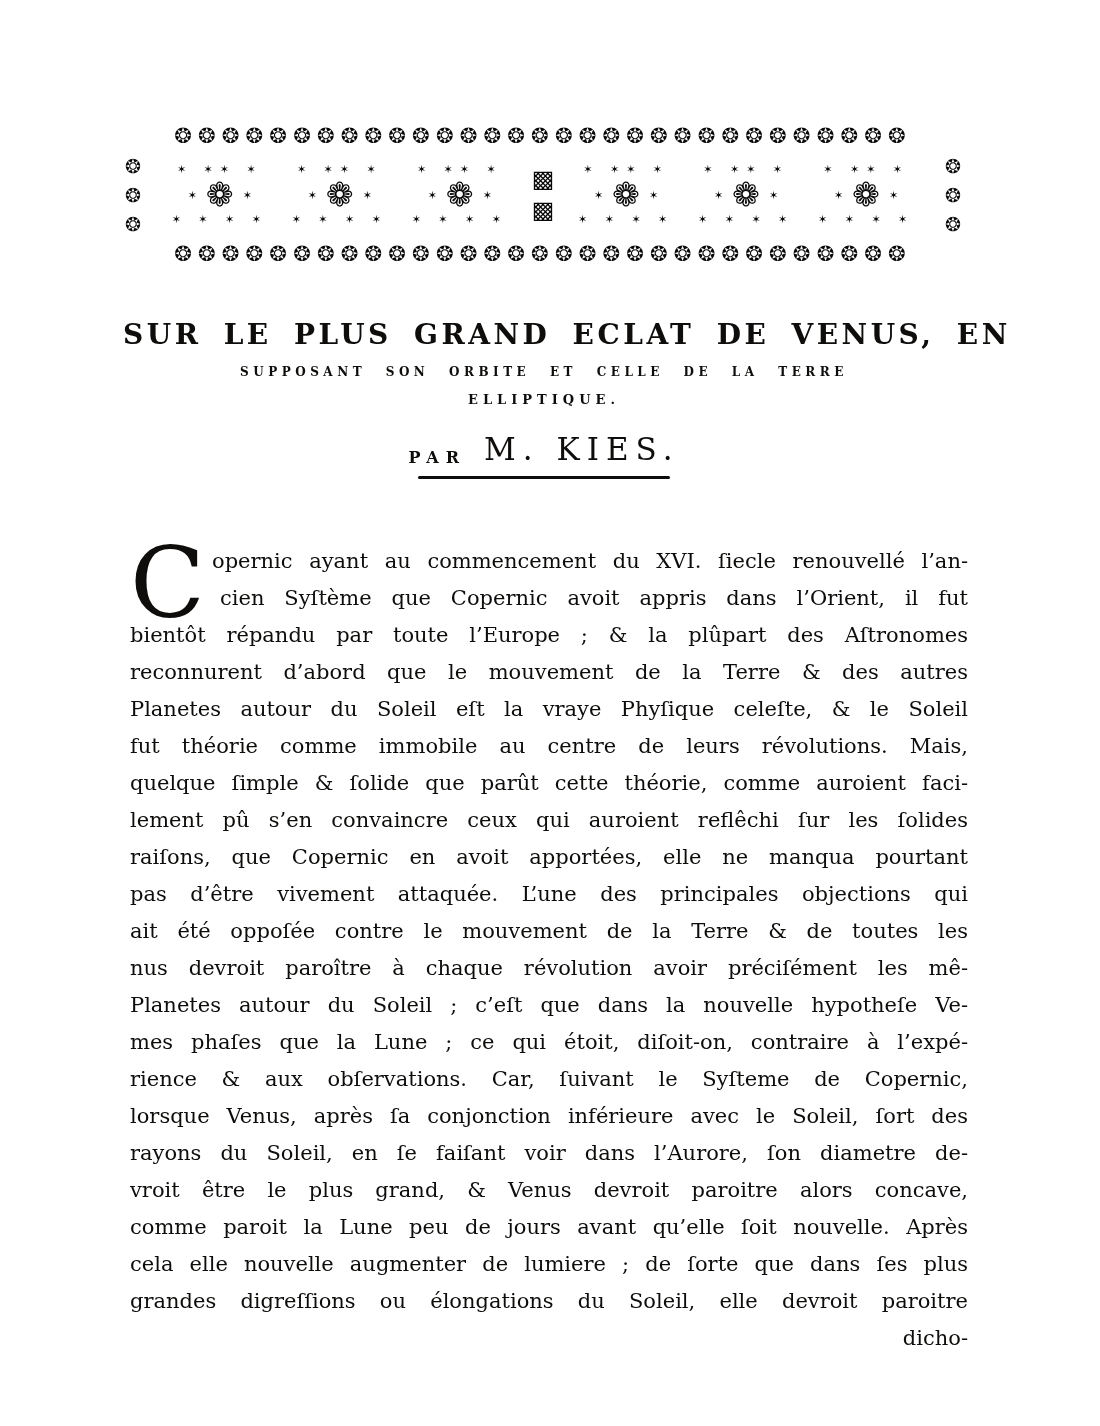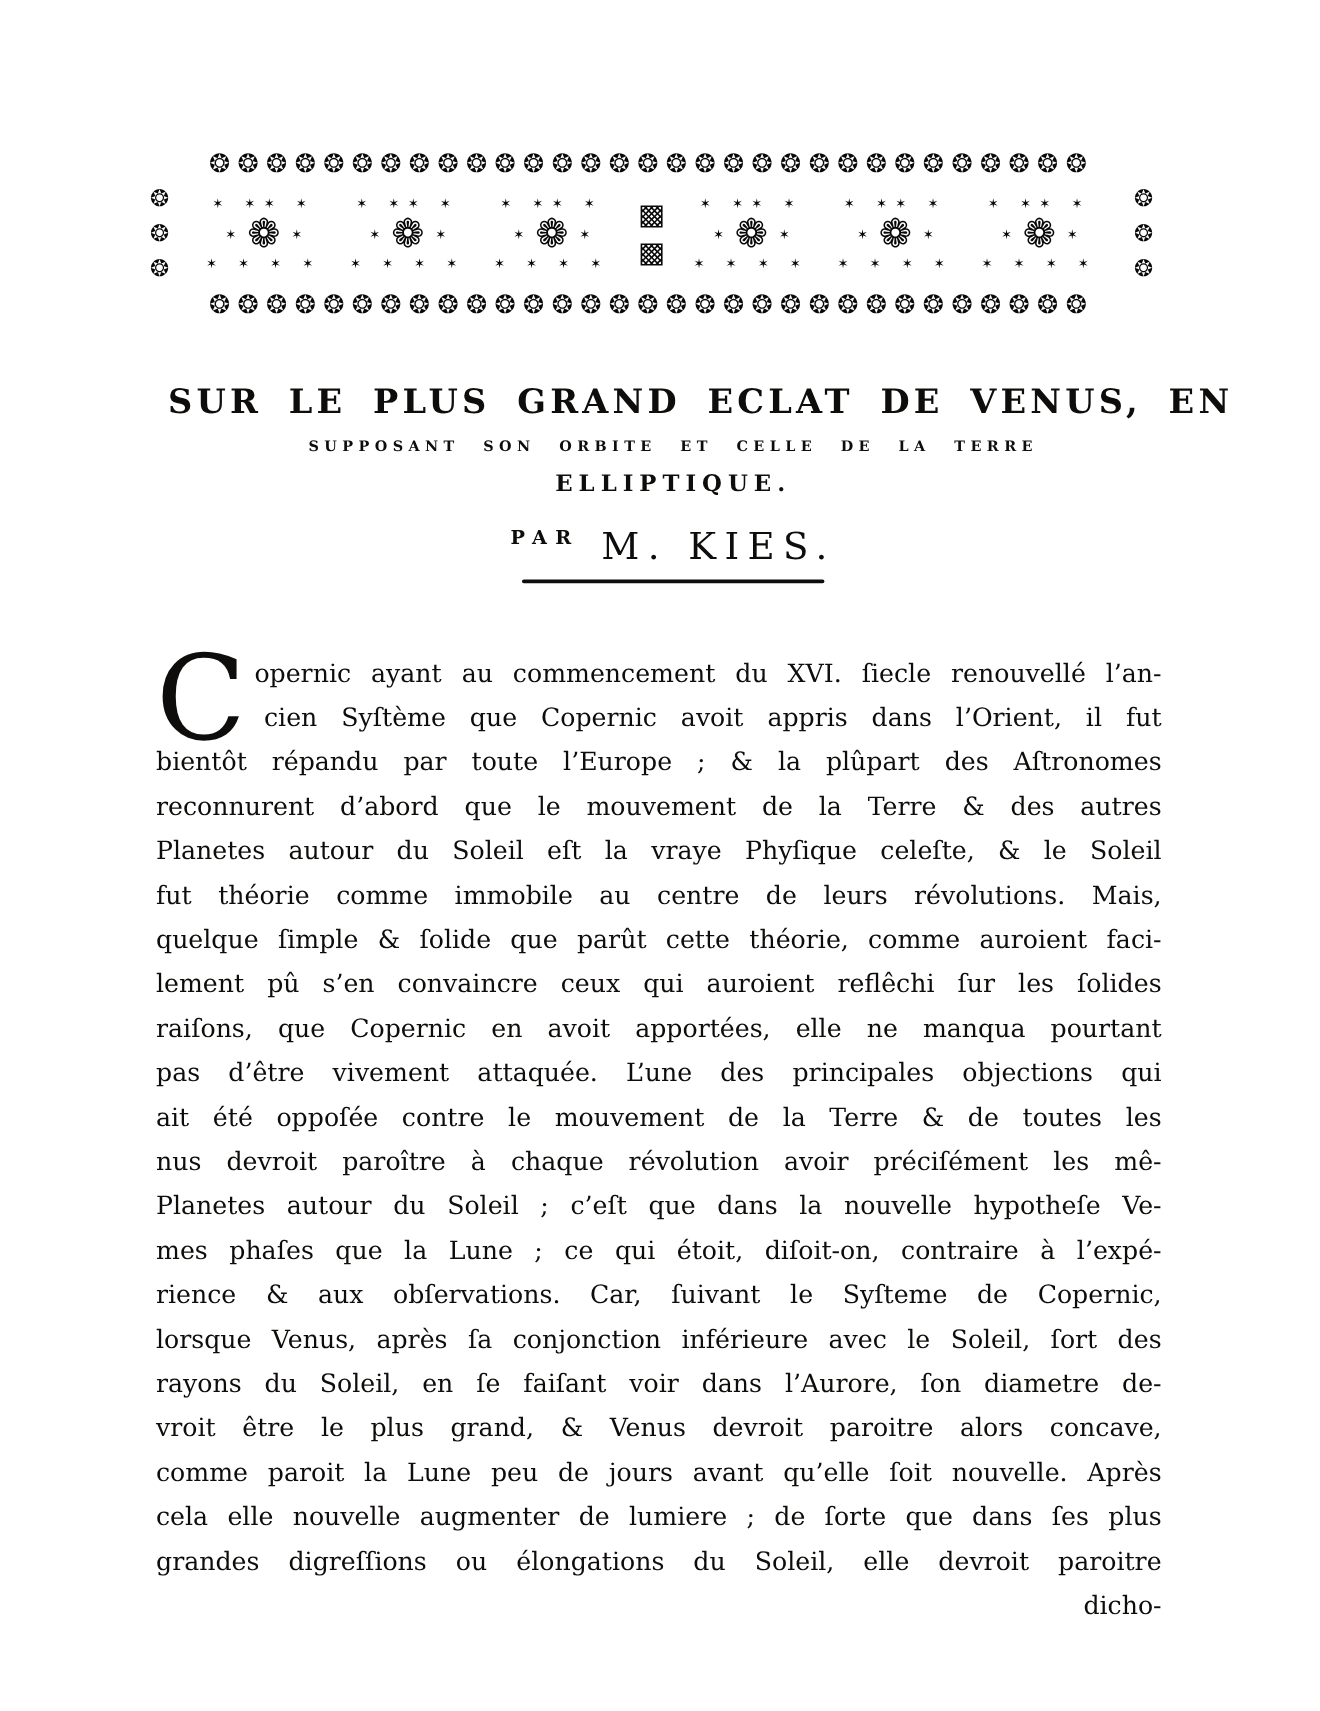--- a/index.html
+++ b/index.html
@@ -59,21 +59,21 @@
   .lattice {
     white-space: pre-line;
     font-size: 24px;
     line-height: 31px;
     text-align: center;
   }
 
   
   .title-block {
     position: absolute;
-    left: 140px; top: 318px;
+    left: 123px; top: 318px;
     width: 842px;
     text-align: center;
   }
   .t1 {
     margin: 0;
     font-size: 28px;
     font-weight: 700;
     letter-spacing: 3.5px;
     word-spacing: 9px;
     white-space: nowrap;
@@ -81,28 +81,28 @@
   .t2 {
     margin: 14px 0 0 0;
     font-size: 12px;
     font-weight: 700;
     letter-spacing: 4.5px;
     word-spacing: 11px;
     white-space: nowrap;
   }
   .t3 {
     margin: 13px 0 0 0;
-    font-size: 19px;
+    font-size: 13px;
     font-weight: 700;
     letter-spacing: 5px;
   }
   .byline {
     margin-top: 24px;
     display: flex;
-    align-items: flex-start;
+    align-items: flex-end;
     justify-content: center;
     gap: 18px;
   }
   .by-prefix {
     font-size: 16px;
     font-weight: 700;
     letter-spacing: 7px;
   }
   .by-author {
     font-size: 31px;

